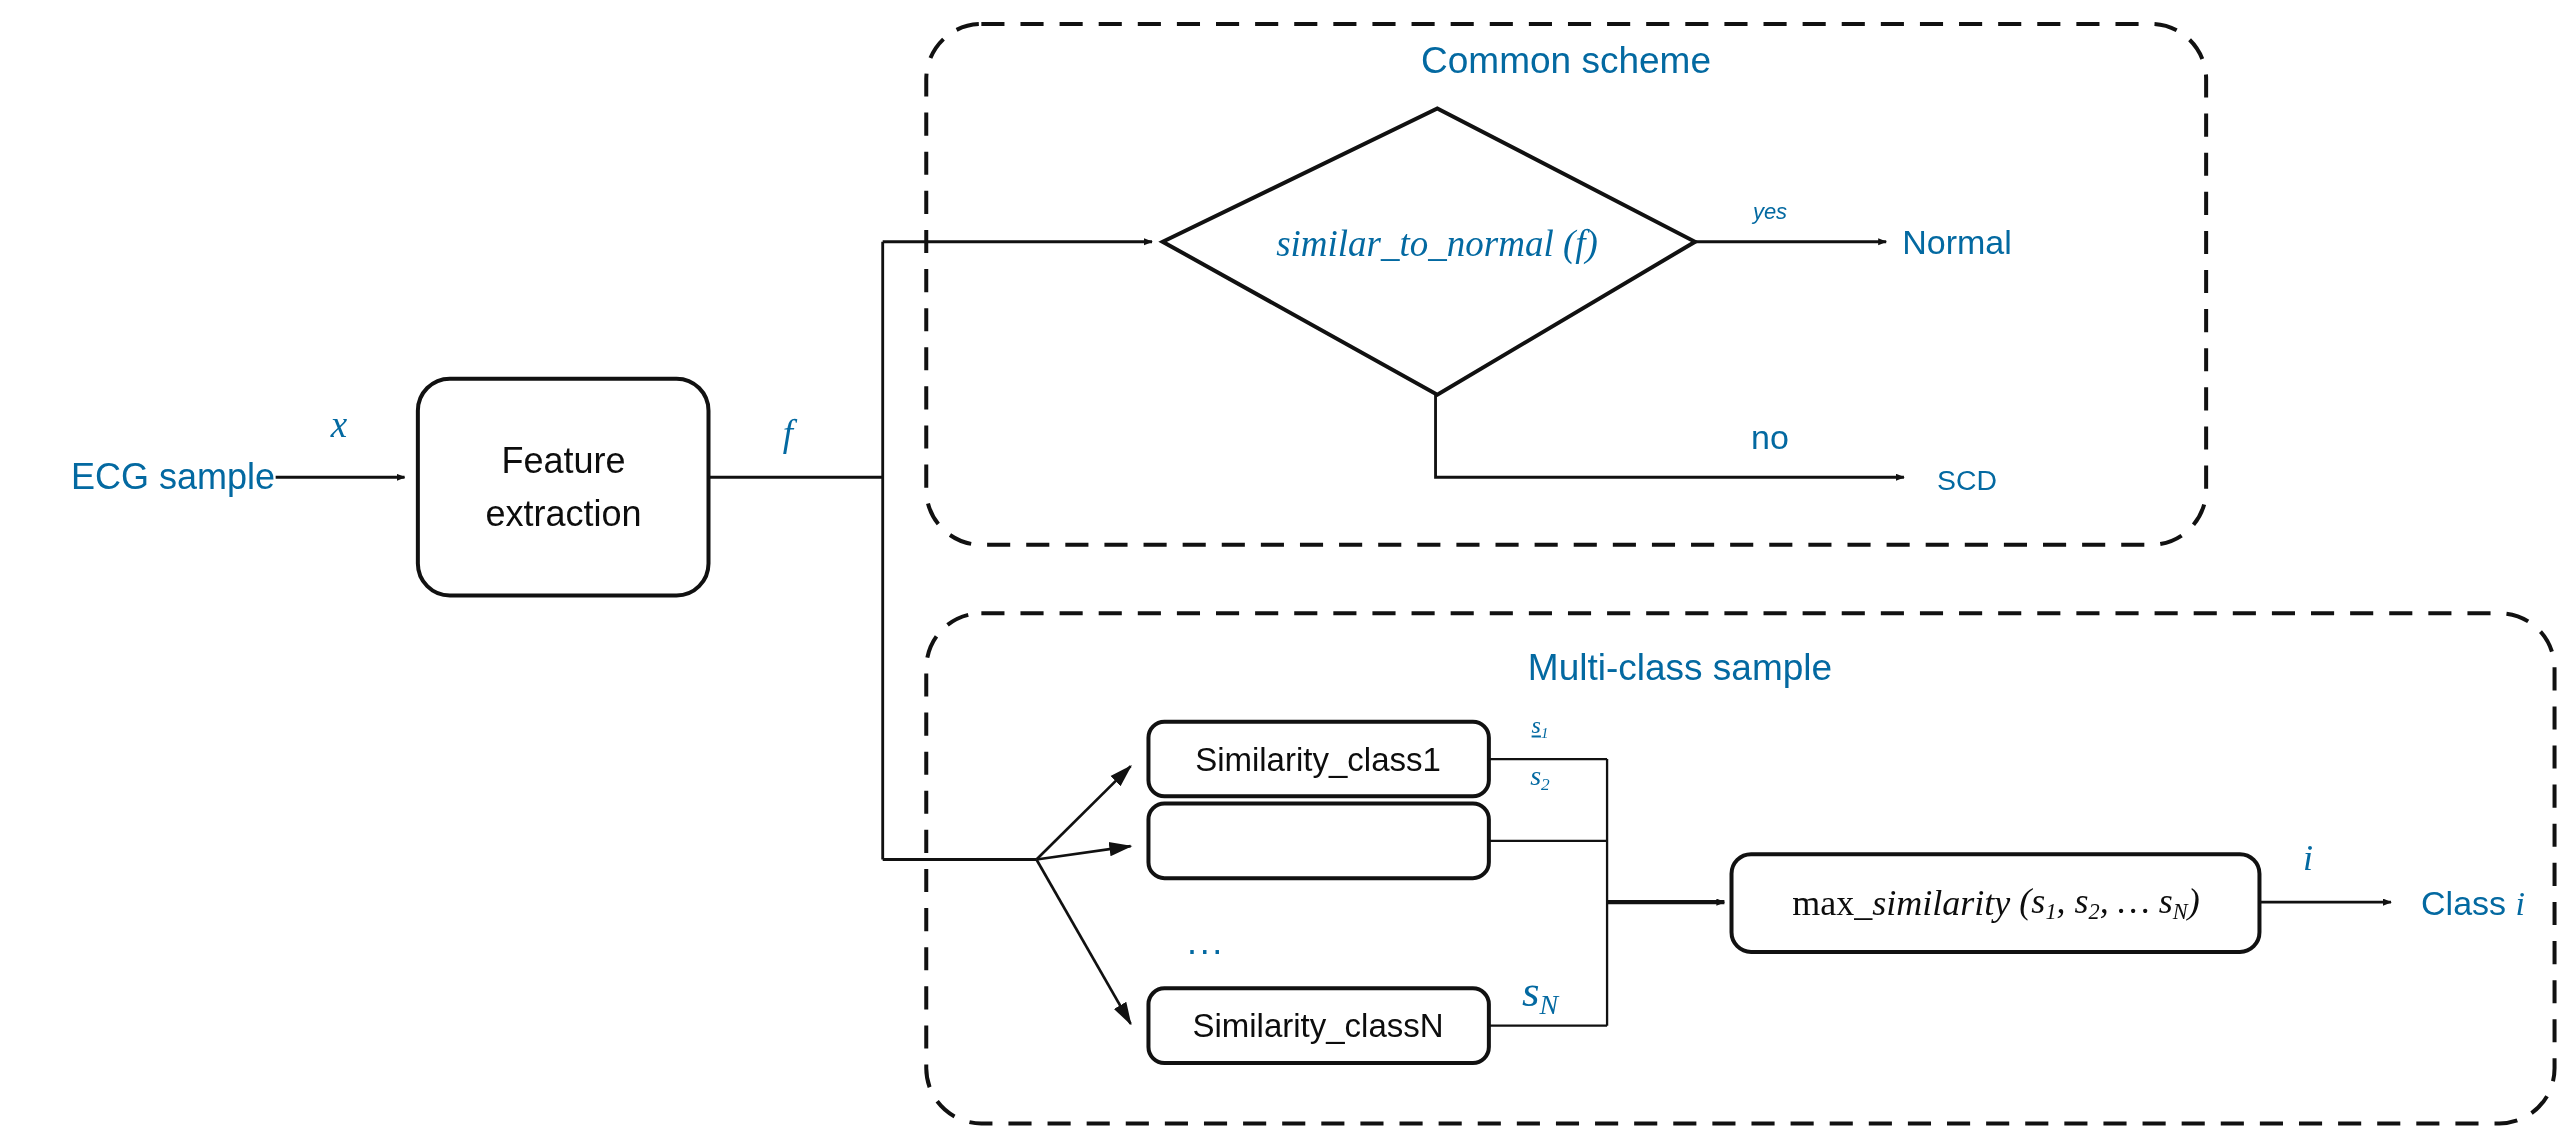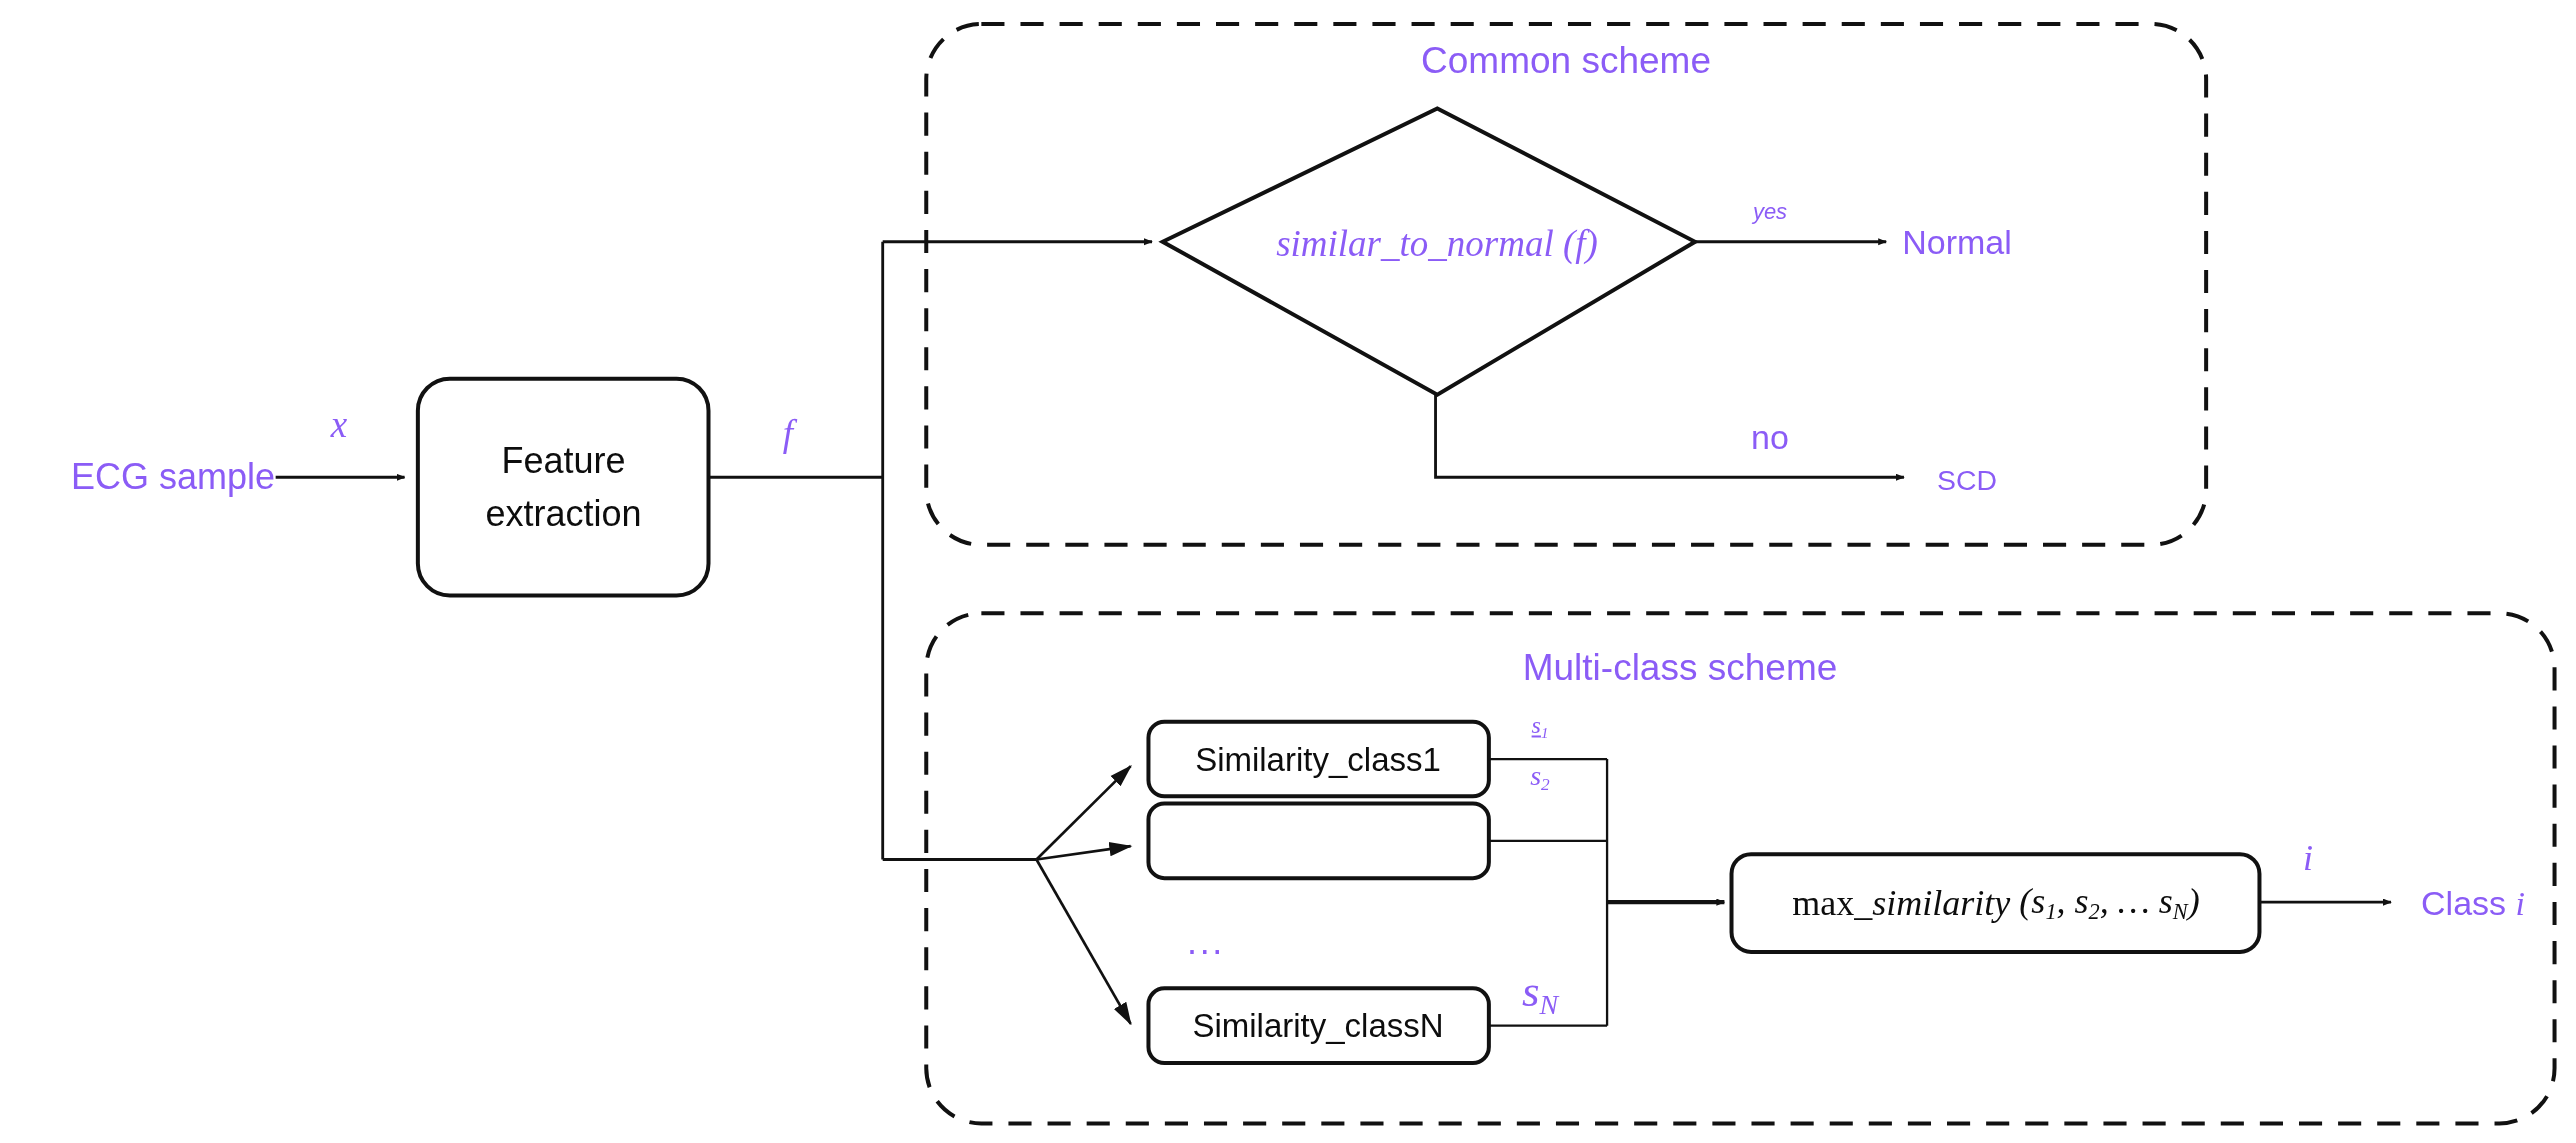--- a/index.html
+++ b/index.html
@@ -1,20 +1,20 @@
 <!DOCTYPE html>
 <html style="font-size:14.2px"><head>
 <meta charset="utf-8">
 <style>
   html,body{margin:0;padding:0;background:#ffffff;}
   body{width:2576px;height:1143px;position:relative;overflow:hidden;
        font-family:"Liberation Sans",sans-serif;color:#0d0d0d;}
   #stage{position:absolute;left:0;top:0;width:2576px;height:1143px;}
   svg.layer{position:absolute;left:0;top:0;width:2576px;height:1143px;overflow:visible;}
-  .lbl{position:absolute;white-space:nowrap;line-height:1;color:#8b5cf6;}
+  .lbl{position:absolute;white-space:nowrap;line-height:1;color:#0369a1;}
   .sans{font-family:"Liberation Sans",sans-serif;}
   .serif-i{font-family:"Liberation Serif",serif;font-style:italic;}
   .serif-r{font-family:"Liberation Serif",serif;font-style:normal;}
   .ctr{transform:translate(-50%,-50%);}
   .boxtext{position:absolute;display:flex;align-items:center;justify-content:center;
            text-align:center;white-space:nowrap;}
   sub{font-size:0.62em;vertical-align:-0.28em;}
 </style>
 </head>
 <body>
@@ -86,21 +86,21 @@
   <div class="lbl serif-i ctr" style="left:1437px;top:243px;font-size:37px;">
     <span>similar_to_normal</span><span>&nbsp;</span><span>(f)</span>
   </div>
 
   <div class="lbl sans ctr" style="left:1770px;top:212px;font-size:22px;font-style:italic;">yes</div>
   <div class="lbl sans ctr" style="left:1957px;top:242px;font-size:34px;">Normal</div>
 
   <div class="lbl sans ctr" style="left:1770px;top:437px;font-size:34px;">no</div>
   <div class="lbl sans ctr" style="left:1967px;top:480px;font-size:28.4px;">SCD</div>
 
-  <div class="lbl sans ctr" style="left:1680px;top:667px;font-size:37px;">Multi-class scheme</div>
+  <div class="lbl sans ctr" style="left:1680px;top:667px;font-size:37px;">Multi-class sample</div>
 
   <div class="boxtext sans" style="left:1148px;top:722px;width:340px;height:75px;font-size:33px;">Similarity_class1</div>
   <div class="boxtext sans" style="left:1148px;top:988px;width:340px;height:75px;font-size:33px;">Similarity_classN</div>
 
   <div class="lbl sans ctr" style="left:1206px;top:942px;font-size:36px;letter-spacing:2.7px;">...</div>
 
   <div class="lbl serif-i ctr" style="left:1540px;top:727px;font-size:24px;text-decoration:underline;"><span>s</span><sub>1</sub></div>
   <div class="lbl serif-i ctr" style="left:1540px;top:778px;font-size:28px;"><span>s</span><sub>2</sub></div>
   <div class="lbl serif-i ctr" style="left:1540px;top:994px;font-size:45px;"><span>s</span><sub>N</sub></div>
 

